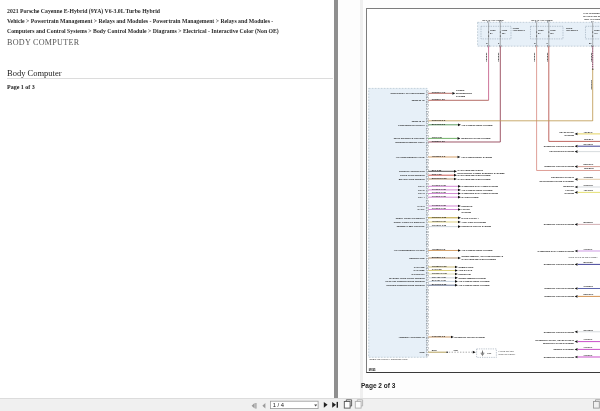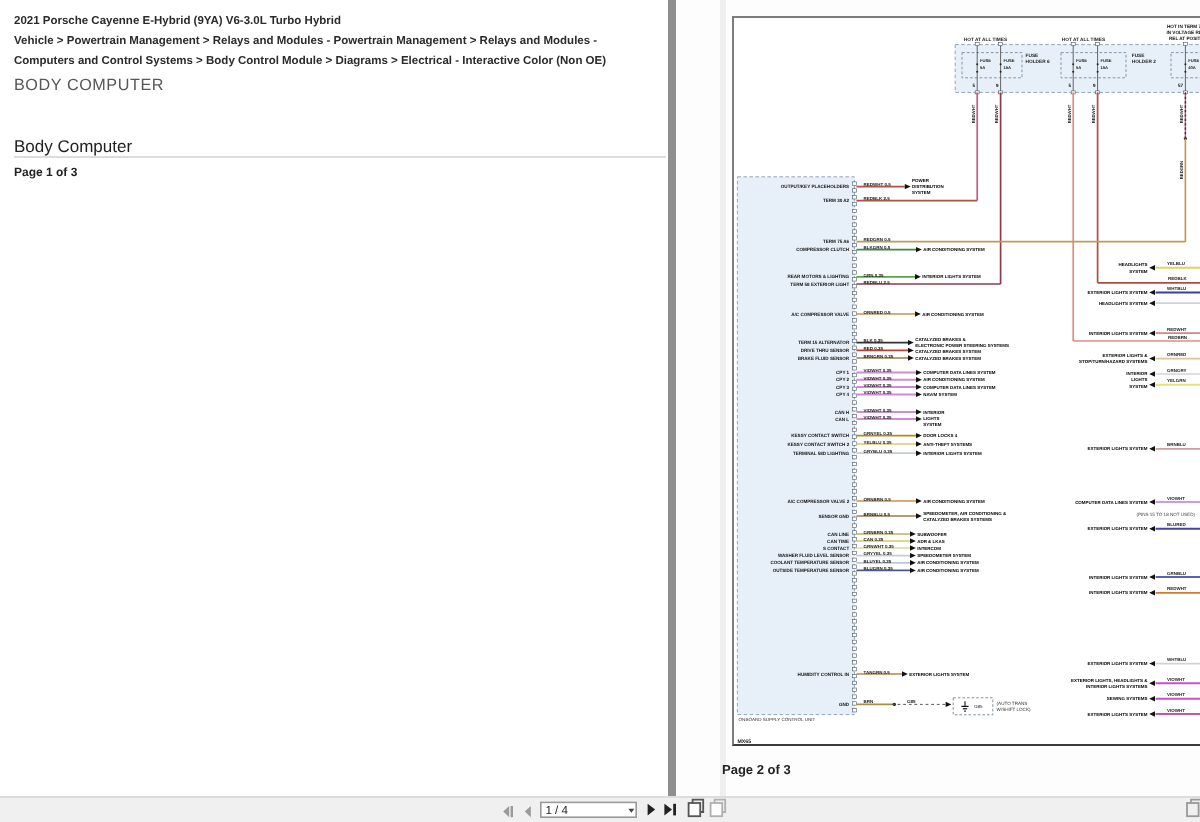--- a/index.html
+++ b/index.html
@@ -1,18 +1,18 @@
 <!DOCTYPE html>
 <html><head>
 <meta charset="utf-8">
 <style>
 * { margin:0; padding:0; box-sizing:border-box; }
 body { width:600px; height:411px; font-family:"Liberation Sans", sans-serif; background:#fff; position:relative; overflow:hidden; }
 svg, .lpane, .p23 { transform:translateZ(0); }
-.lpane { position:absolute; left:0; top:0; width:333px; height:397.5px; }
+.lpane { position:absolute; left:0; top:0; width:333px; height:397.5px;font-family:Liberation Serif, serif; }
 .h1 { position:absolute; left:7px; top:5.5px; font-size:5.75px; font-weight:bold; color:#2b2b2b; line-height:10px; white-space:nowrap; }
 .bc1 { position:absolute; left:7px; top:37.6px; font-size:8.1px; color:#575757; letter-spacing:0.28px; }
 .bc2 { position:absolute; left:7px; top:68.3px; font-size:8.5px; color:#222; }
 .hr1 { position:absolute; left:7px; top:78px; width:326px; height:1px; background:#dcdcdc; }
 .p13 { position:absolute; left:7px; top:84px; font-size:6px; font-weight:bold; color:#222; }
 .split { position:absolute; left:333.5px; top:0; width:4.5px; height:397.5px; background:#8f8f8f; }
 .rpane { position:absolute; left:338px; top:0; width:262px; height:397.5px; background:#fdfdfd; }
 .scrl { position:absolute; left:21.5px; top:0; width:3px; height:397.5px; background:#efefef; }
 .page { position:absolute; left:28px; top:8px; width:240px; height:364.6px; background:#fff; border:1px solid #7d7d7d; border-bottom:1px solid #3a3a3a; }
 .p23 { position:absolute; left:23px; top:382px; font-size:6.5px; font-weight:bold; color:#222; }

